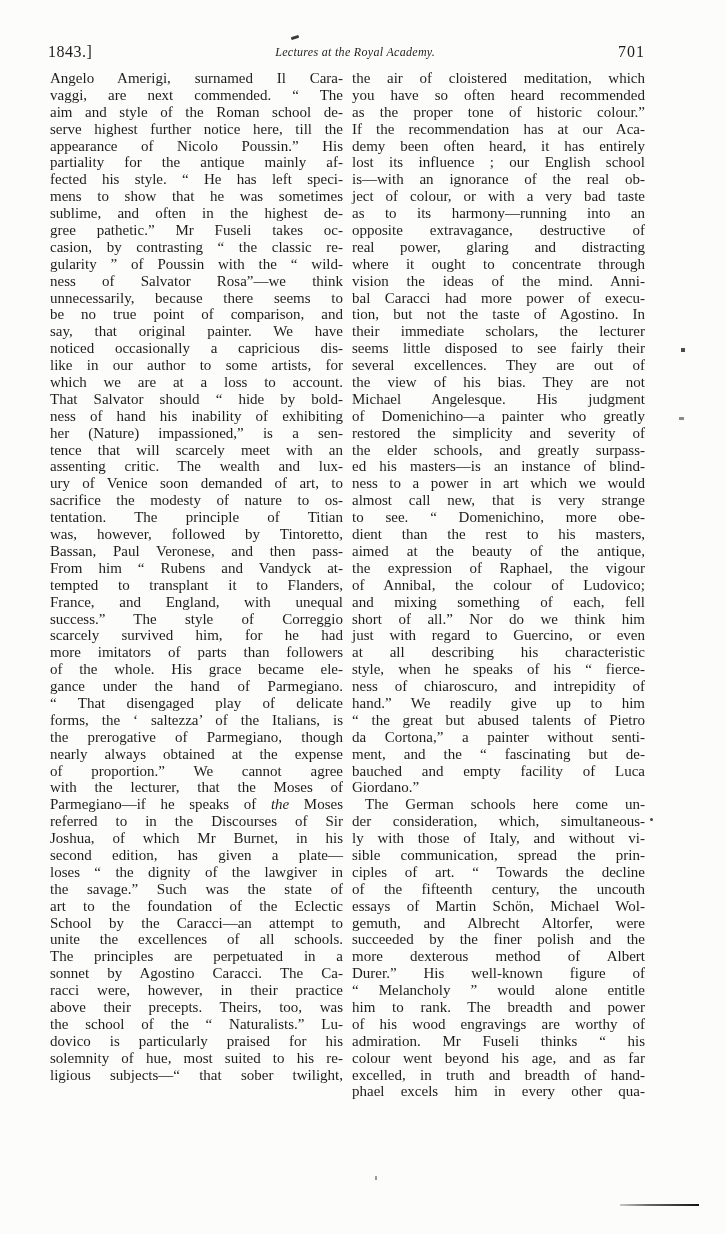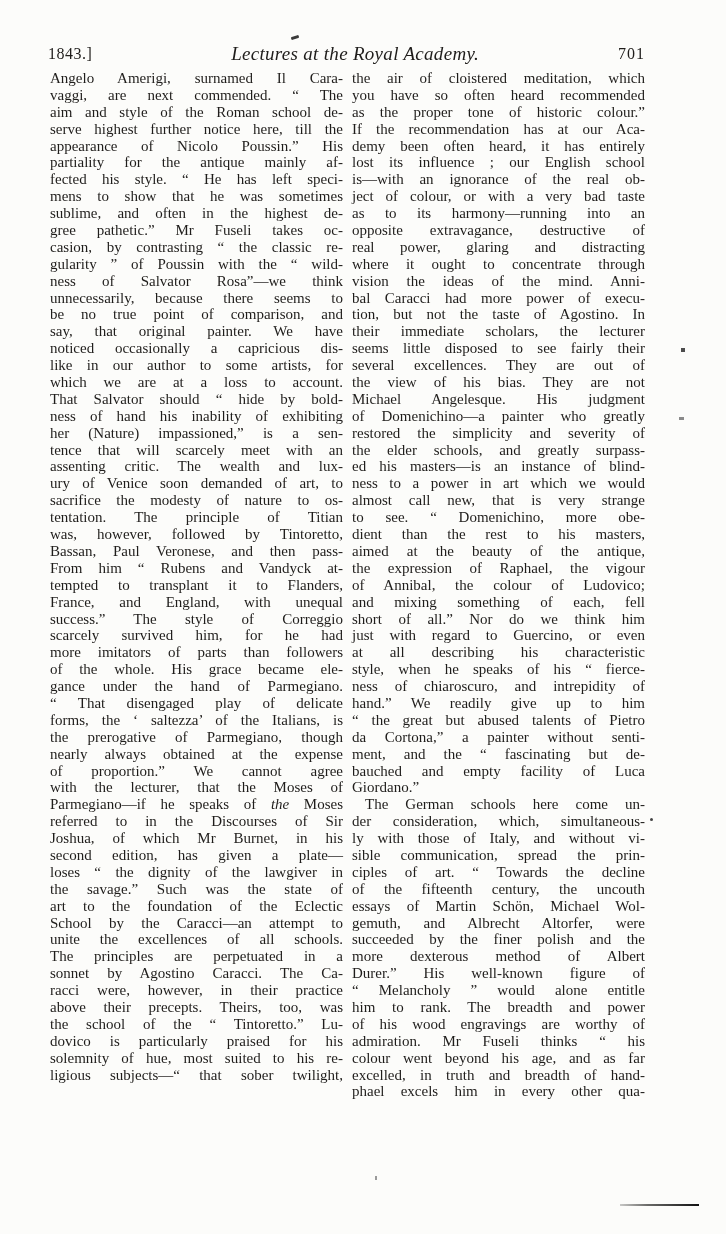--- a/index.html
+++ b/index.html
@@ -13,21 +13,21 @@
   }
   .page-header {
     position: absolute;
     top: 43px; left: 48px; width: 597px;
     display: flex; align-items: center;
     font-size: 16px;
   }
   .header-year { flex: 0 0 auto; letter-spacing: 0.5px; }
   .header-title {
     flex: 1 1 auto; text-align: center;
-    font-style: italic; font-size: 19px;
+    font-style: italic; font-size: 12px;
     letter-spacing: 0.3px;
   }
   .header-pageno { flex: 0 0 auto; letter-spacing: 1px; }
   .columns {
     position: absolute;
     top: 70px; left: 50px;
     display: flex; gap: 9px;
   }
   .column { width: 293px; }
   .line {
@@ -111,21 +111,21 @@
       <div class="line">second edition, has given a plate—</div>
       <div class="line">loses “ the dignity of the lawgiver in</div>
       <div class="line">the savage.” Such was the state of</div>
       <div class="line">art to the foundation of the Eclectic</div>
       <div class="line">School by the Caracci—an attempt to</div>
       <div class="line">unite the excellences of all schools.</div>
       <div class="line">The principles are perpetuated in a</div>
       <div class="line">sonnet by Agostino Caracci. The Ca-</div>
       <div class="line">racci were, however, in their practice</div>
       <div class="line">above their precepts. Theirs, too, was</div>
-      <div class="line">the school of the “ Tintoretto.” Lu-</div>
+      <div class="line">the school of the “ Naturalists.” Lu-</div>
       <div class="line">dovico is particularly praised for his</div>
       <div class="line">solemnity of hue, most suited to his re-</div>
       <div class="line">ligious subjects—“ that sober twilight,</div>
     </div>
   <div class="column">
       <div class="line">the air of cloistered meditation, which</div>
       <div class="line">you have so often heard recommended</div>
       <div class="line">as the proper tone of historic colour.”</div>
       <div class="line">If the recommendation has at our Aca-</div>
       <div class="line">demy been often heard, it has entirely</div>

